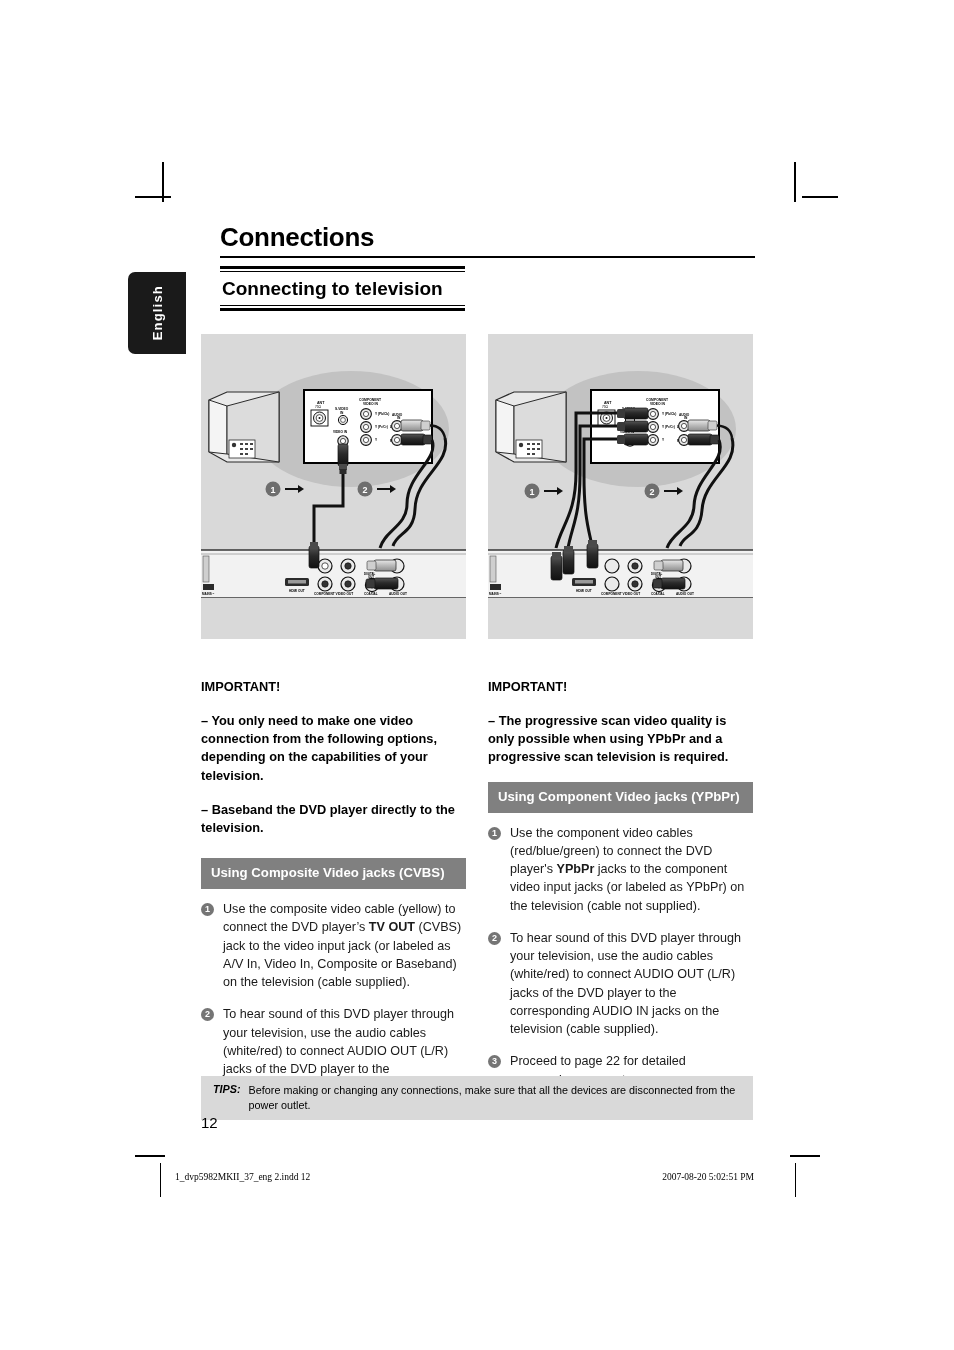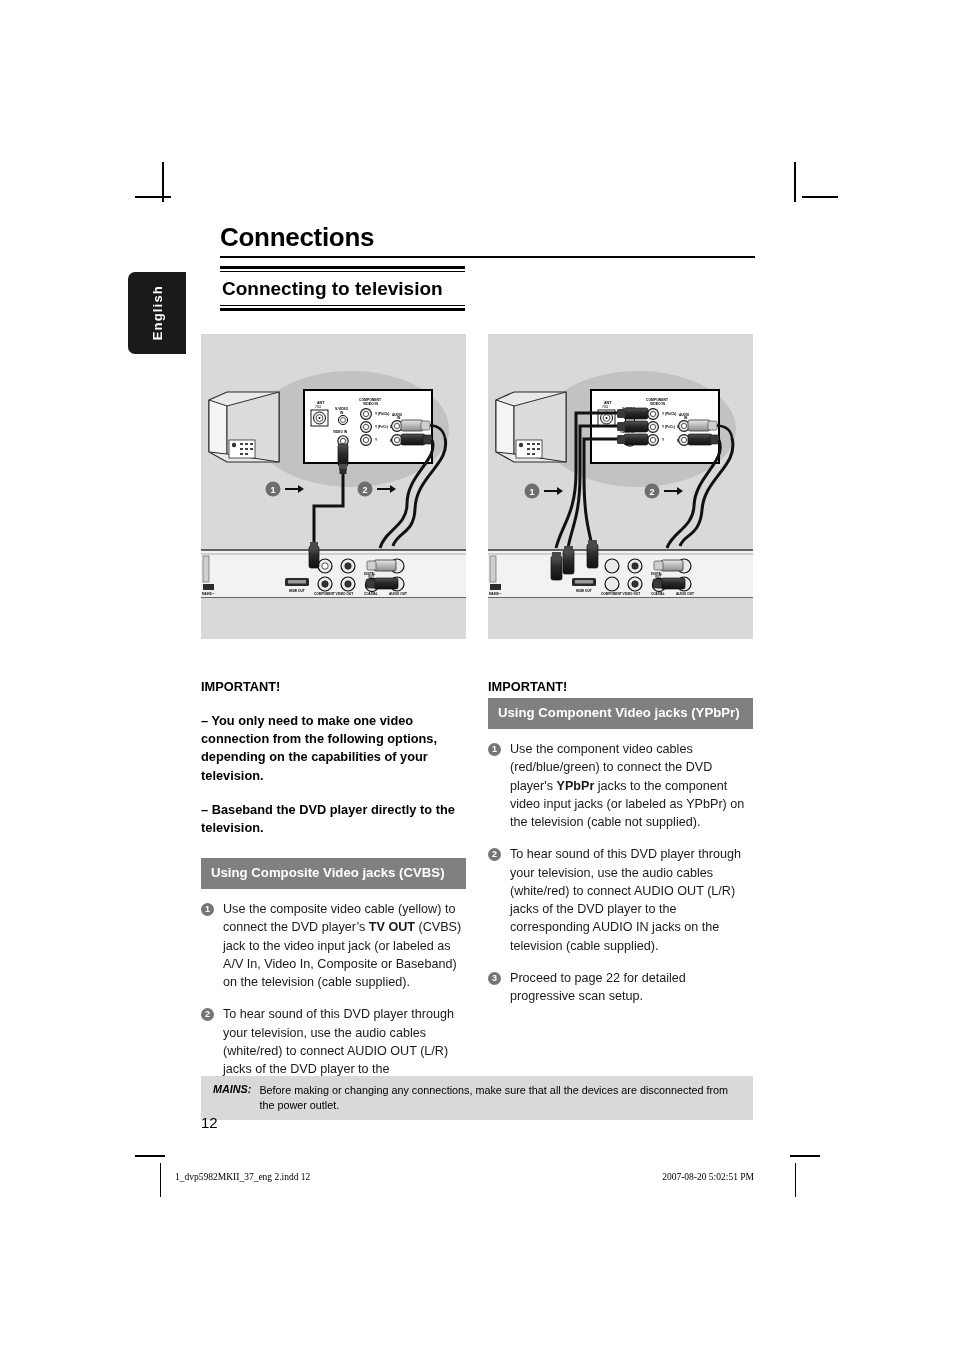--- a/index.html
+++ b/index.html
@@ -495,38 +495,39 @@
         <span class="num">1</span><span>Use the composite video cable (yellow) to connect the DVD player’s </span><b>TV OUT</b><span> (CVBS) jack to the video input jack (or labeled as A/V In, Video In, Composite or Baseband) on the television (cable supplied).</span>
       </li>
       <li style="margin-top:14px;">
         <span class="num">2</span><span>To hear sound of this DVD player through your television, use the audio cables (white/red) to connect AUDIO OUT (L/R) jacks of the DVD player to the corresponding AUDIO IN jacks on the television (cable supplied).</span>
       </li>
     </ol>
   </div>
 
   <div class="col" id="col-right">
     <div class="important-title">IMPORTANT!</div>
-
-    <div class="gray-head" style="margin-top:2px;">Using Component Video jacks (YPbPr)</div>
+    <div class="important-body">– The progressive scan video quality is only possible when using YPbPr and a progressive scan television is required.</div>
+
+    <div class="gray-head" style="margin-top:15px;">Using Component Video jacks (YPbPr)</div>
 
     <ol class="steps">
       <li>
         <span class="num">1</span><span>Use the component video cables (red/blue/green) to connect the DVD player's </span><b>YPbPr</b><span> jacks to the component video input jacks (or labeled as YPbPr) on the television (cable not supplied).</span>
       </li>
       <li style="margin-top:14px;">
         <span class="num">2</span><span>To hear sound of this DVD player through your television, use the audio cables (white/red) to connect AUDIO OUT (L/R) jacks of the DVD player to the corresponding AUDIO IN jacks on the television (cable supplied).</span>
       </li>
       <li style="margin-top:14px;">
         <span class="num">3</span><span>Proceed to page 22 for detailed progressive scan setup.</span>
       </li>
     </ol>
   </div>
 
   <div id="tips">
-    <div class="lbl">MAINS:</div>
+    <div class="lbl">TIPS:</div>
     <div class="txt">Before making or changing any connections, make sure that all the devices are disconnected from the power outlet.</div>
   </div>
 
   <div id="page-number">12</div>
 
   <div id="footer-rule-left"></div>
   <div id="footer-rule-right"></div>
   <div id="footer-bar-left"></div>
   <div id="footer-bar-right"></div>
   <div id="footer-file">1_dvp5982MKII_37_eng 2.indd   12</div>

